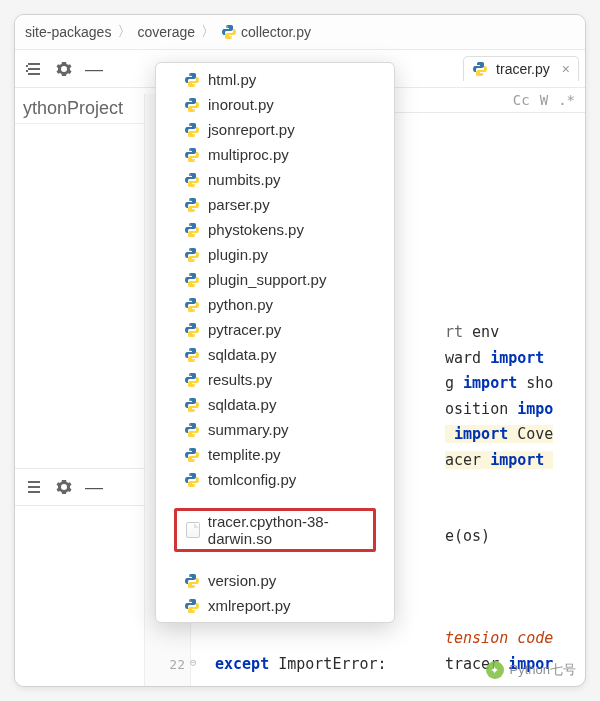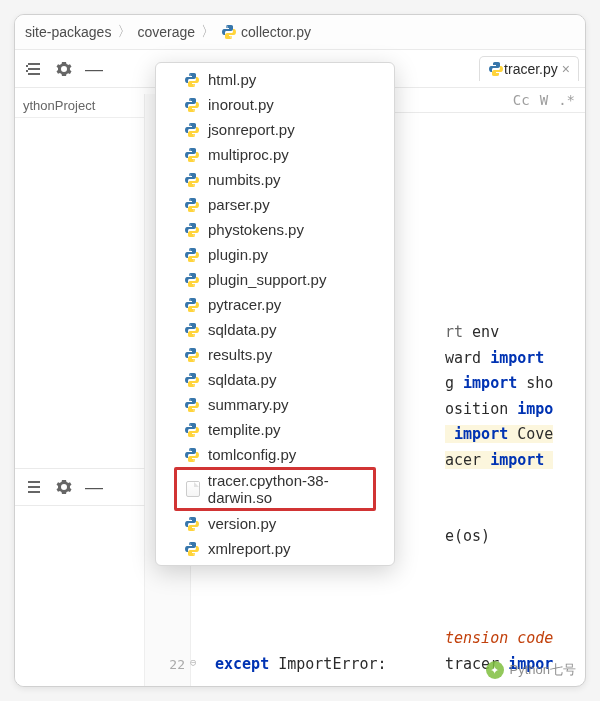--- a/index.html
+++ b/index.html
@@ -45,21 +45,21 @@
 .tb-left { display:flex; align-items:center; gap:4px; }
 .tb-gap { flex:1; }
 .tb-btn {
   width: 26px; height: 24px;
   display:flex; align-items:center; justify-content:center;
   color:#555; border-radius:4px;
 }
 .minus { font-size:18px; line-height:1;}
 .tab {
   display:flex; align-items:center;
-  gap:0;
+  gap:8px;
   background:#fff;
   padding:4px 8px;
   border:1px solid #dedede;
   border-bottom: none;
   border-top-left-radius:5px;
   border-top-right-radius:5px;
   font-size:14px;
 }
 .tab .x { color:#999; margin-left:4px; font-size:14px;}
 .options-row {
@@ -73,21 +73,21 @@
 }
 .sidebar {
   position:absolute;
   top:79px; left:0; bottom:0;
   width: 130px;
   border-right:1px solid #eee;
   background:#fff;
 }
 .proj-label{
   padding: 4px 8px;
-  color:#666; font-size:13px;
+  color:#666; font-size:18px;
   border-bottom:1px solid #eee;
 }
 .toolbar2{
   position:absolute;
   left:0; bottom:180px;
   width:130px;
   border-top:1px solid #eaeaea;
   border-bottom:1px solid #eaeaea;
   padding:6px;
   display:flex; gap:4px; align-items:center;
@@ -127,21 +127,21 @@
   padding:4px 16px;
   z-index:50;
 }
 .dd-item{
   display:flex; align-items:center;
   gap:8px;
   padding:4px 12px;
   font-size:15px;
   color:#333;
 }
-.dd-item.hl{ border:3px solid #d13434; border-radius:2px; padding:2px 9px; margin:0 2px;}
+.dd-item.hl{ border:3px solid #d13434; border-radius:2px; padding:2px 9px; margin:16px 2px;}
 .py-icon{
   width:16px; height:16px;
   display:inline-flex; align-items:center; justify-content:center;
 }
 .py-icon svg{ width:16px; height:16px;}
 .file-icon{
   width:16px; height:16px;
   border:1px solid #ccc;
   border-radius:2px;
   background:linear-gradient(#fff,#f5f5f5);
@@ -376,20 +376,31 @@
     </div>
     <div class="dd-item">
       <span class="py-icon">
         <svg viewBox="0 0 16 16">
           <path fill="#3776ab" d="M7 1c-2 0-2 1-2 2v1h3v1H3c-1 0-2 1-2 3s1 3 2 3h1V9c0-2 1-2 2-2h4c1 0 2-1 2-2V3c0-1 0-2-2-2H7z"></path>
           <path fill="#ffd43b" d="M9 15c2 0 2-1 2-2v-1H8v-1h5c1 0 2-1 2-3s-1-3-2-3h-1v2c0 2-1 2-2 2H6c-1 0-2 1-2 2v2c0 1 0 2 2 2h3z"></path>
           <circle cx="6" cy="3" r=".6" fill="#fff"></circle>
           <circle cx="10" cy="13" r=".6" fill="#fff"></circle>
         </svg>
       </span>
+      <span>python.py</span>
+    </div>
+    <div class="dd-item">
+      <span class="py-icon">
+        <svg viewBox="0 0 16 16">
+          <path fill="#3776ab" d="M7 1c-2 0-2 1-2 2v1h3v1H3c-1 0-2 1-2 3s1 3 2 3h1V9c0-2 1-2 2-2h4c1 0 2-1 2-2V3c0-1 0-2-2-2H7z"></path>
+          <path fill="#ffd43b" d="M9 15c2 0 2-1 2-2v-1H8v-1h5c1 0 2-1 2-3s-1-3-2-3h-1v2c0 2-1 2-2 2H6c-1 0-2 1-2 2v2c0 1 0 2 2 2h3z"></path>
+          <circle cx="6" cy="3" r=".6" fill="#fff"></circle>
+          <circle cx="10" cy="13" r=".6" fill="#fff"></circle>
+        </svg>
+      </span>
       <span>pytracer.py</span>
     </div>
     <div class="dd-item">
       <span class="py-icon">
         <svg viewBox="0 0 16 16">
           <path fill="#3776ab" d="M7 1c-2 0-2 1-2 2v1h3v1H3c-1 0-2 1-2 3s1 3 2 3h1V9c0-2 1-2 2-2h4c1 0 2-1 2-2V3c0-1 0-2-2-2H7z"></path>
           <path fill="#ffd43b" d="M9 15c2 0 2-1 2-2v-1H8v-1h5c1 0 2-1 2-3s-1-3-2-3h-1v2c0 2-1 2-2 2H6c-1 0-2 1-2 2v2c0 1 0 2 2 2h3z"></path>
           <circle cx="6" cy="3" r=".6" fill="#fff"></circle>
           <circle cx="10" cy="13" r=".6" fill="#fff"></circle>
         </svg>

